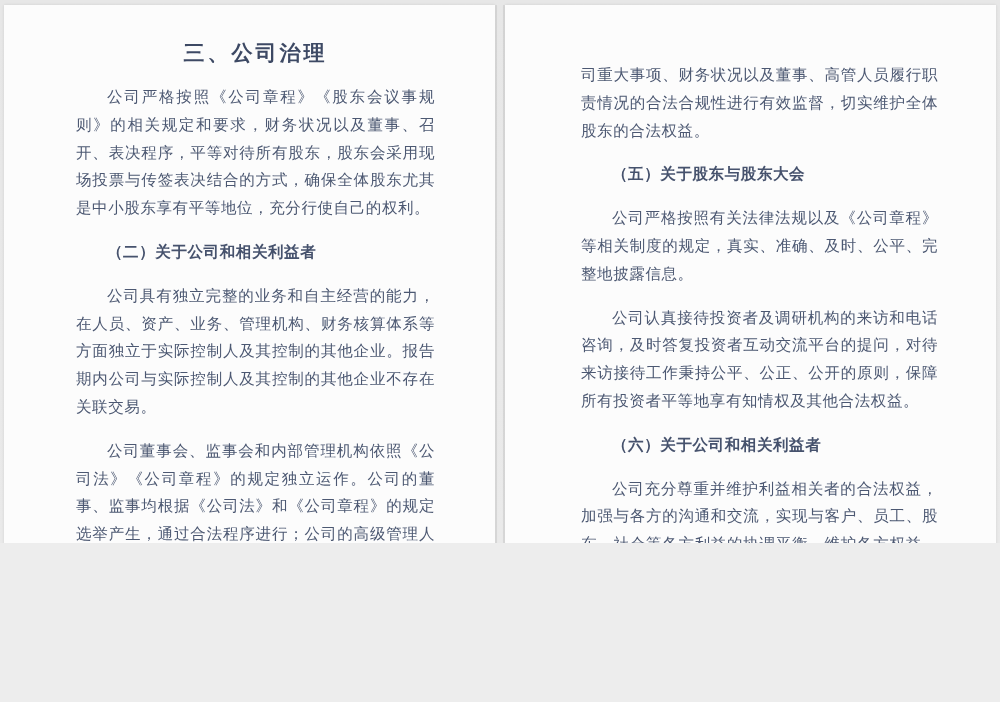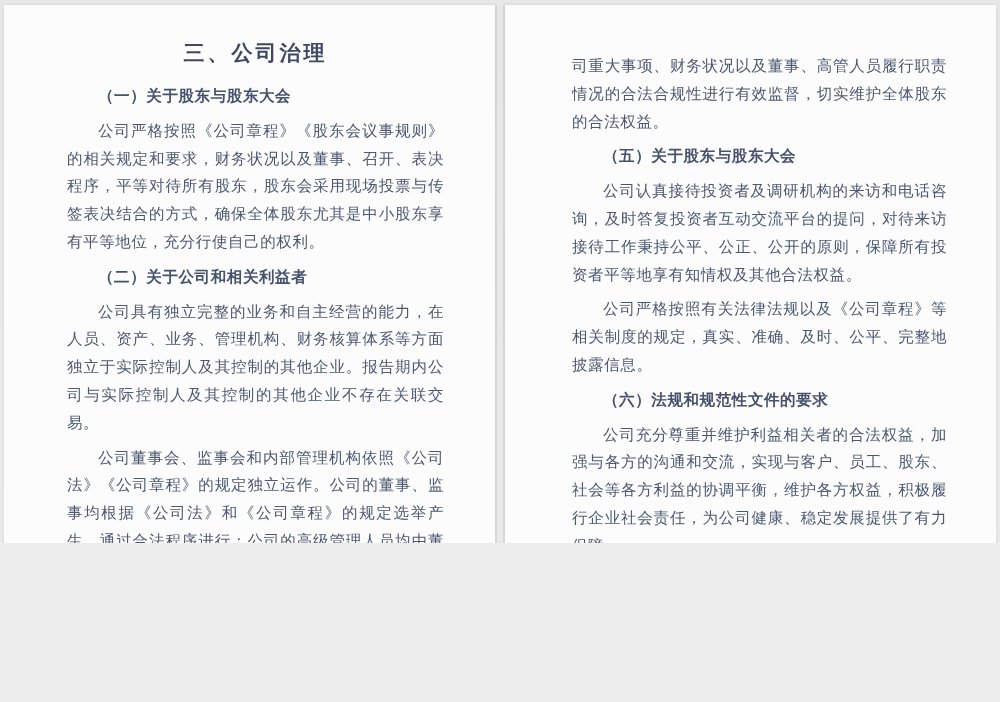--- a/index.html
+++ b/index.html
@@ -37,21 +37,21 @@
   .page-inner-right { padding: 40px 42px 0 60px; }
   .doc-title {
     margin: 6px 0 15px 0;
     font-size: 21px;
     font-weight: 700;
     letter-spacing: 3px;
     text-align: center;
     color: #3d4964;
   }
   .para, .subhead {
-    margin: 7px;
+    margin: 16px;
     font-size: 15.5px;
     line-height: 27.8px;
     letter-spacing: 0.6px;
     text-align: justify;
     color: #4c5872;
   }
   .para { text-indent: 2em; }
   .para.continuation { text-indent: 0; }
   .subhead {
     font-weight: 700;
@@ -77,21 +77,20 @@
 </head>
 <body>
 
 <div class="stage">
 
   <div class="page page-left">
     <div class="page-inner-left">
       <h1 class="doc-title">三、公司治理</h1>
 
 
-      <p class="subhead">（一）关于股东与股东大会</p>
 
       <p class="para">公司严格按照《公司章程》《股东会议事规则》的相关规定和要求，财务状况以及董事、召开、表决程序，平等对待所有股东，股东会采用现场投票与传签表决结合的方式，确保全体股东尤其是中小股东享有平等地位，充分行使自己的权利。</p>
 
       <p class="subhead">（二）关于公司和相关利益者</p>
 
       <p class="para">公司具有独立完整的业务和自主经营的能力，在人员、资产、业务、管理机构、财务核算体系等方面独立于实际控制人及其控制的其他企业。报告期内公司与实际控制人及其控制的其他企业不存在关联交易。</p>
 
       <p class="para">公司董事会、监事会和内部管理机构依照《公司法》《公司章程》的规定独立运作。公司的董事、监事均根据《公司法》和《公司章程》的规定选举产生，通过合法程序进行；公司的高级管理人员均由董事会聘任或解聘。</p>
 
       <p class="subhead">（三）平等对待所有股东</p>
@@ -104,25 +103,25 @@
     <div class="footer-pagenum">4</div>
   </div>
 
   <div class="page page-right">
     <div class="page-inner-right">
 
       <p class="para continuation">司重大事项、财务状况以及董事、高管人员履行职责情况的合法合规性进行有效监督，切实维护全体股东的合法权益。</p>
 
       <p class="subhead">（五）关于股东与股东大会</p>
 
+      <p class="para">公司严格按照有关法律法规以及《公司章程》等相关制度的规定，真实、准确、及时、公平、完整地披露信息。</p>
+
       <p class="para">公司认真接待投资者及调研机构的来访和电话咨询，及时答复投资者互动交流平台的提问，对待来访接待工作秉持公平、公正、公开的原则，保障所有投资者平等地享有知情权及其他合法权益。</p>
 
-      <p class="para">公司严格按照有关法律法规以及《公司章程》等相关制度的规定，真实、准确、及时、公平、完整地披露信息。</p>
-
-      <p class="subhead">（六）法规和规范性文件的要求</p>
+      <p class="subhead">（六）关于公司和相关利益者</p>
 
       <p class="para">公司充分尊重并维护利益相关者的合法权益，加强与各方的沟通和交流，实现与客户、员工、股东、社会等各方利益的协调平衡，维护各方权益，积极履行企业社会责任，为公司健康、稳定发展提供了有力保障。</p>
     </div>
 
     <span class="scan-speck">.</span>
     <div class="footer-pagenum">5</div>
   </div>
 
 </div>
 

